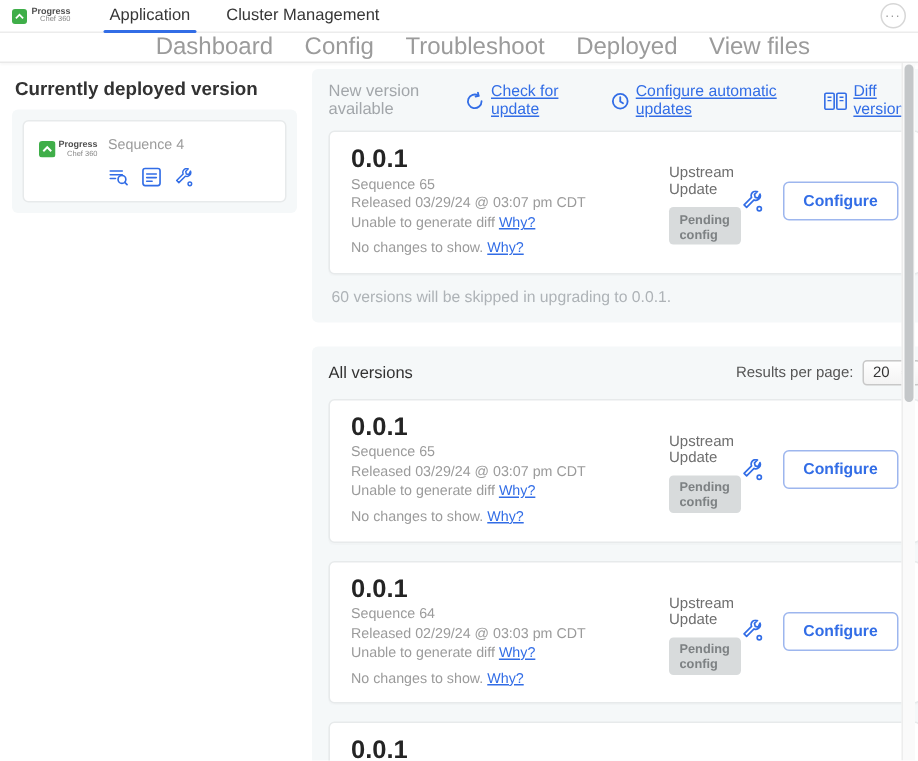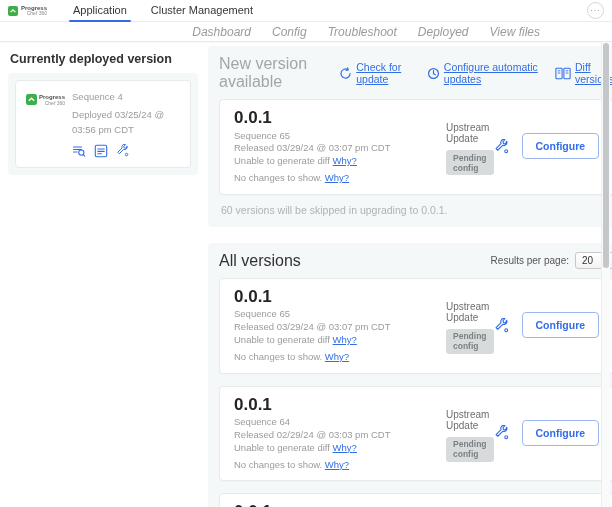--- a/index.html
+++ b/index.html
@@ -11,21 +11,21 @@
   .logo { display:flex; align-items:center; gap:3px; margin-right:14px; }
   .logo-text { display:flex; flex-direction:column; line-height:1; }
   .logo-text .l1 { font-size:6px; font-weight:700; color:#4f4f4f; }
   .logo-text .l2 { font-size:5px; color:#8a8a8a; text-align:right; }
   .top-tab { font-size:11px; font-weight:500; color:#363636; padding:4px 12px 5px 12px; position:relative; cursor:pointer; height:22px; display:flex; align-items:center; }
   .top-tab.active::after { content:""; position:absolute; left:8px; right:8px; bottom:0; height:2px; background:#326de6; border-radius:1px; }
   .overflow-btn { margin-left:auto; width:17px; height:17px; border:1px solid #d7d7d7; border-radius:50%; display:flex; align-items:center; justify-content:center; color:#9b9b9b; font-size:9px; letter-spacing:1px; line-height:1; padding-bottom:4px; cursor:pointer; background:#fff; }
 
   
   .subnav { height:20px; display:flex; align-items:stretch; justify-content:flex-end; gap:21px; padding-right:72px; background:#fff; border-bottom:1px solid #e9e9e9; box-shadow:0 1px 2px rgba(0,0,0,.04); }
-  .subnav-item { font-size:12px; color:#9b9b9b; display:flex; align-items:center; position:relative; cursor:pointer; text-decoration:none;font-style:italic; }
+  .subnav-item { font-size:16px; color:#9b9b9b; display:flex; align-items:center; position:relative; cursor:pointer; text-decoration:none; }
   .subnav-item.active { color:#323232; font-weight:500; }
   .subnav-item.active::after { content:""; position:absolute; left:-2px; right:-2px; bottom:0; height:2px; background:#326de6; }
 
   
   .content { display:flex; gap:10px; padding:4px 16px 0 8px; }
   .left-col { width:190px; flex-shrink:0; }
   .left-col h2 { font-size:12.5px; font-weight:700; color:#323232; padding:6px 2px 7px 2px; }
   .left-panel { background:#f5f8f9; border-radius:4px; padding:7px; }
   .deployed-card { background:#fff; border:1px solid #e7eaeb; border-radius:4px; padding:9px 10px; display:flex; gap:7px; }
   .d-logo { display:flex; align-items:flex-start; gap:2px; padding-top:4px; }
@@ -34,21 +34,21 @@
   .d-logo-text .l2 { font-size:5px; color:#8a8a8a; text-align:right; }
   .d-version { font-size:20px; font-weight:700; color:#242424; line-height:1.05; margin-bottom:4px; }
   .d-line { font-size:9.5px; color:#9b9b9b; line-height:1.5; }
   .d-line.date { margin-top:4px; }
   .d-icons { display:flex; gap:8px; margin-top:7px; align-items:center; }
   .d-icons span { cursor:pointer; display:inline-flex; }
 
   .main-col { flex:1; display:flex; flex-direction:column; gap:16px; }
   .panel { background:#f5f8f9; border-radius:4px; padding:9px 11px 11px 11px; }
   .panel-head { display:flex; align-items:center; justify-content:space-between; margin-bottom:8px; min-height:18px; }
-  .panel-title { font-size:16px; }
+  .panel-title { font-size:11px; }
   .panel-title.muted { color:#a2a6aa; }
   .panel-title.dark { color:#323232; font-weight:500; }
   .head-links { display:flex; gap:15px; align-items:center; }
   .head-link { display:flex; align-items:center; gap:4px; cursor:pointer; text-decoration:none; }
   .head-link .lnk { font-size:10.5px; font-weight:500; color:#326de6; text-decoration:underline; }
 
   
   .vcard { background:#fff; border:1px solid #e7eaeb; border-radius:4px; padding:8px 14px 9px 14px; display:flex; align-items:center; box-shadow:0 1px 1px rgba(0,0,0,.02); }
   .v-left { width:212px; flex-shrink:0; }
   .v-num { font-size:17px; font-weight:700; color:#242424; line-height:1.15; margin-bottom:2px; }
@@ -125,21 +125,20 @@
                 <path d="M2.6 6.2l2.4-2.4 2.4 2.4" stroke="#fff" stroke-width="1.2" fill="none"></path>
               </svg>
           </span>
           <span class="d-logo-text">
             <span class="l1">Progress</span>
             <span class="l2">Chef 360</span>
           </span>
         </div>
         <div class="d-body">
           <div class="d-line">Sequence 4</div>
-          <div class="d-line date">Deployed 03/25/24 @ 03:56 pm CDT</div>
           <div class="d-icons">
             <span>
               <svg width="14" height="14" viewBox="0 0 14 14" fill="none" stroke="#326de6" stroke-width="1.1" stroke-linecap="round">
                 <path d="M1.5 3h8M1.5 5.5h8M1.5 8h3.5"></path>
                   <circle cx="9.3" cy="8.6" r="2.6"></circle>
                   <path d="M11.2 10.6l1.5 1.5"></path>
               </svg>
             </span>
             <span>
               <svg width="14" height="14" viewBox="0 0 14 14" fill="none" stroke="#326de6" stroke-width="1.1" stroke-linecap="round">

